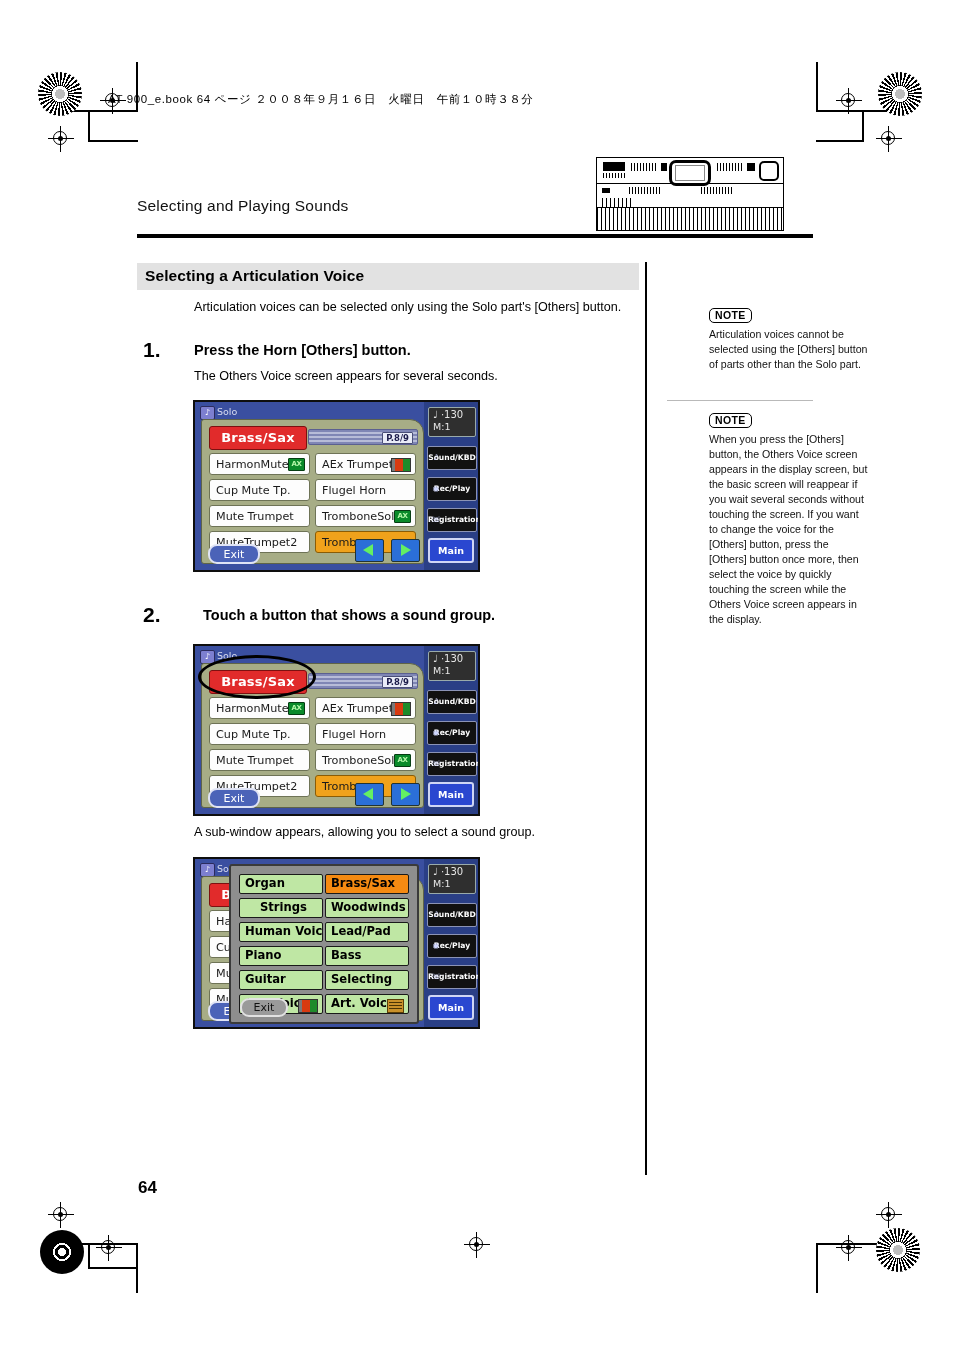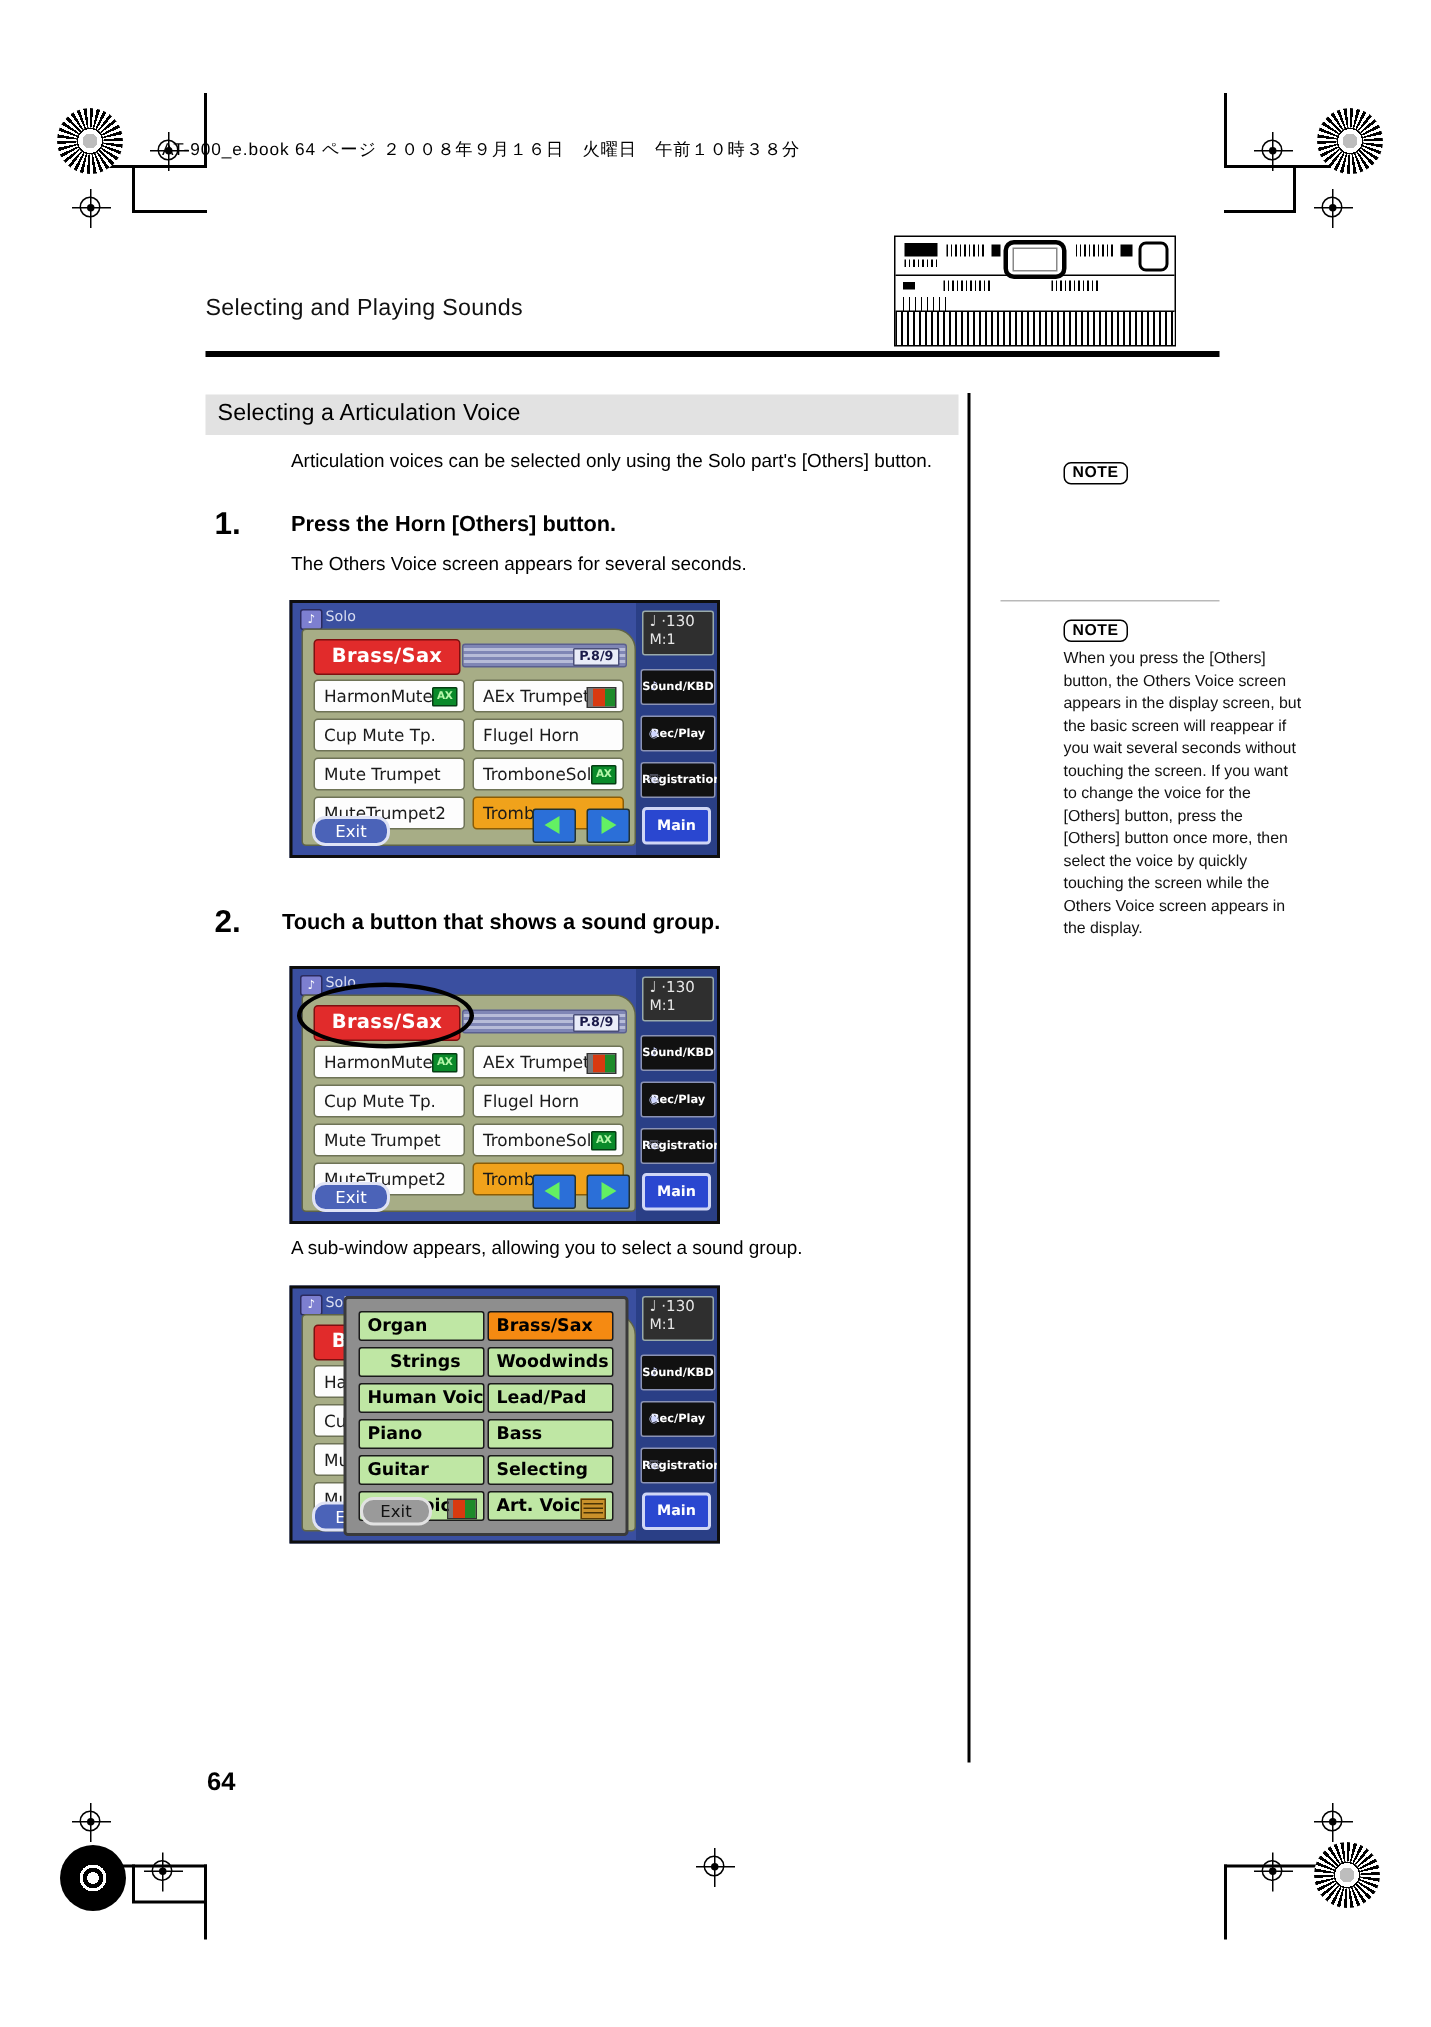--- a/index.html
+++ b/index.html
@@ -29,21 +29,21 @@
   .organ-top{position:absolute;left:0;top:0;width:100%;height:26px;border-bottom:1px solid #000;box-sizing:border-box;}
   .ob{position:absolute;background:#000;}
   .okeys{position:absolute;left:0;bottom:0;width:100%;height:22px;
      background:repeating-linear-gradient(90deg,#000 0 1px,#fff 1px 4px);}
   .odisp{position:absolute;left:72px;top:2px;width:42px;height:26px;border:3px solid #000;border-radius:7px;background:#fff;box-sizing:border-box;}
   .odisp-in{position:absolute;left:3px;top:2px;right:3px;bottom:2px;border:1px solid #888;}
   .ocirc{position:absolute;right:4px;top:3px;width:20px;height:20px;border:2.5px solid #000;border-radius:5px;box-sizing:border-box;}
 
   
   .sec-head{position:absolute;left:137px;top:263px;width:502px;height:27px;background:#e2e2e2;}
-  .sec-head span{position:absolute;left:8px;top:4px;font-size:15.5px;font-weight:normal;letter-spacing:.1px;}
+  .sec-head span{position:absolute;left:8px;top:4px;font-size:15.5px;font-weight:bold;letter-spacing:.1px;}
 
   
   .intro{position:absolute;left:194px;top:300px;font-size:12.6px;white-space:nowrap;}
   .stepnum{position:absolute;font-size:21px;font-weight:bold;}
   .steptitle{position:absolute;font-size:14.5px;font-weight:bold;}
   .stepbody{position:absolute;font-size:12.6px;}
   .pagenum{position:absolute;left:138px;top:1178px;font-size:17px;font-weight:bold;}
 
   
   .vrule{position:absolute;left:645px;top:262px;width:2px;height:913px;background:#000;}
@@ -261,21 +261,21 @@
       <div class="l2"><span>M:</span><b>1</b></div>
     </div>
     <div class="sbtn" style="top:44px;"><span class="gl">♪</span><span>Sound/KBD</span></div>
     <div class="sbtn" style="top:75px;"><span class="gl">◉</span><span>Rec/Play</span></div>
     <div class="sbtn" style="top:106px;"><span class="gl">☏</span><span>Registration</span></div>
     <div class="mainbtn">Main</div>
   </div>
 </div>
 
 <div class="stepnum" style="left:143px;top:603px;">2.</div>
-<div class="steptitle" style="left:188px;top:607px;">Touch a button that shows a sound group.</div>
+<div class="steptitle" style="left:203px;top:607px;">Touch a button that shows a sound group.</div>
 
 <div class="lcd" style="left:193px;top:644px;">
   <div class="lcd-badge">♪</div>
   <div class="lcd-title" style="left:22px;">Solo</div>
 
   <div class="panel">
     <div class="grp-btn">Brass/Sax</div>
     <div class="scrollbar">
       <div class="pagetag">P.8/9</div>
     </div>
@@ -355,20 +355,21 @@
     <div class="sbtn" style="top:75px;"><span class="gl">◉</span><span>Rec/Play</span></div>
     <div class="sbtn" style="top:106px;"><span class="gl">☏</span><span>Registration</span></div>
     <div class="mainbtn">Main</div>
   </div>
 </div>
 
 <div class="vrule"></div>
 
 <div class="note-box" style="left:667px;top:305px;">
   <span class="note-tag">NOTE</span>
+  <div class="note-txt">Articulation voices cannot be selected using the [Others] button of parts other than the Solo part.</div>
 </div>
 <div class="note-hr" style="left:667px;top:400px;"></div>
 
 <div class="note-box" style="left:667px;top:410px;">
   <span class="note-tag">NOTE</span>
   <div class="note-txt">When you press the [Others] button, the Others Voice screen appears in the display screen, but the basic screen will reappear if you wait several seconds without touching the screen. If you want to change the voice for the [Others] button, press the [Others] button once more, then select the voice by quickly touching the screen while the Others Voice screen appears in the display.</div>
 </div>
 
 <div class="pagenum">64</div>
 

